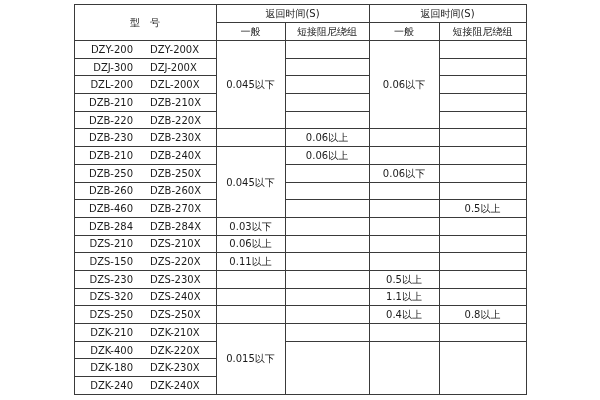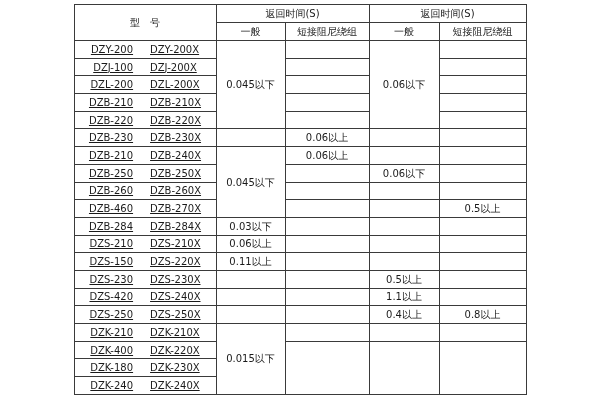--- a/index.html
+++ b/index.html
@@ -27,21 +27,20 @@
     overflow: hidden;
     white-space: nowrap;
   }
   .spec thead tr { height: 18px; }
   .spec tbody tr { height: 17.7px; }
   .model-pair {
     display: flex;
     justify-content: center;
     align-items: center;
     gap: 17px;
-    text-decoration: underline;
   }
 </style>
 </head>
 <body>
 
 <div class="page">
   <table class="spec">
     <colgroup>
       <col style="width:142px">
       <col style="width:69px">
@@ -71,21 +70,21 @@
             </div>
           </td>
         <td rowspan="5">0.045以下</td>
         <td></td>
         <td rowspan="5">0.06以下</td>
         <td></td>
       </tr>
       <tr>
         <td>
             <div class="model-pair">
-              <span>DZJ-100</span>
+              <span>DZJ-300</span>
               <span>DZJ-200X</span>
             </div>
           </td>
         <td></td>
         <td></td>
       </tr>
       <tr>
         <td>
             <div class="model-pair">
               <span>DZL-200</span>
@@ -216,21 +215,21 @@
             </div>
           </td>
         <td></td>
         <td></td>
         <td>0.5以上</td>
         <td></td>
       </tr>
       <tr>
         <td>
             <div class="model-pair">
-              <span>DZS-420</span>
+              <span>DZS-320</span>
               <span>DZS-240X</span>
             </div>
           </td>
         <td></td>
         <td></td>
         <td>1.1以上</td>
         <td></td>
       </tr>
       <tr>
         <td>

